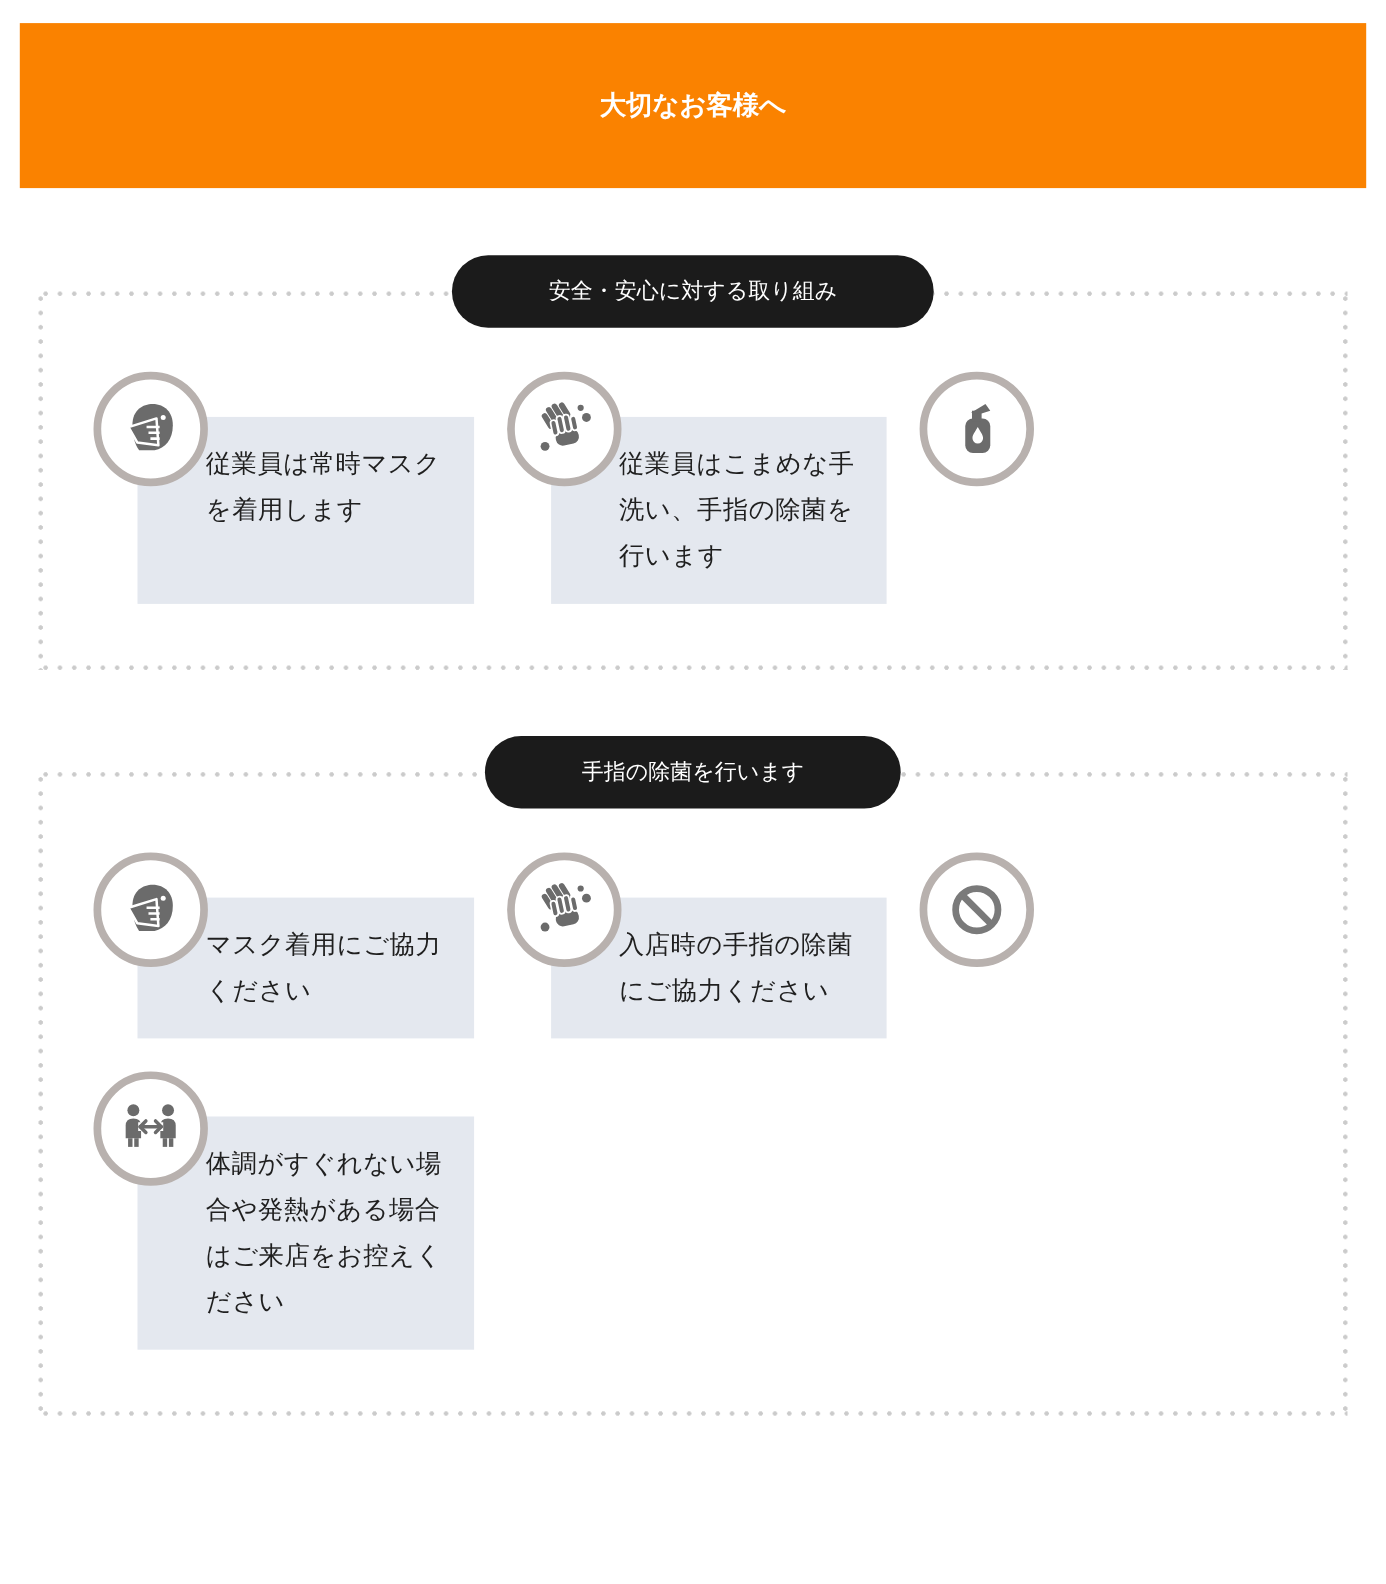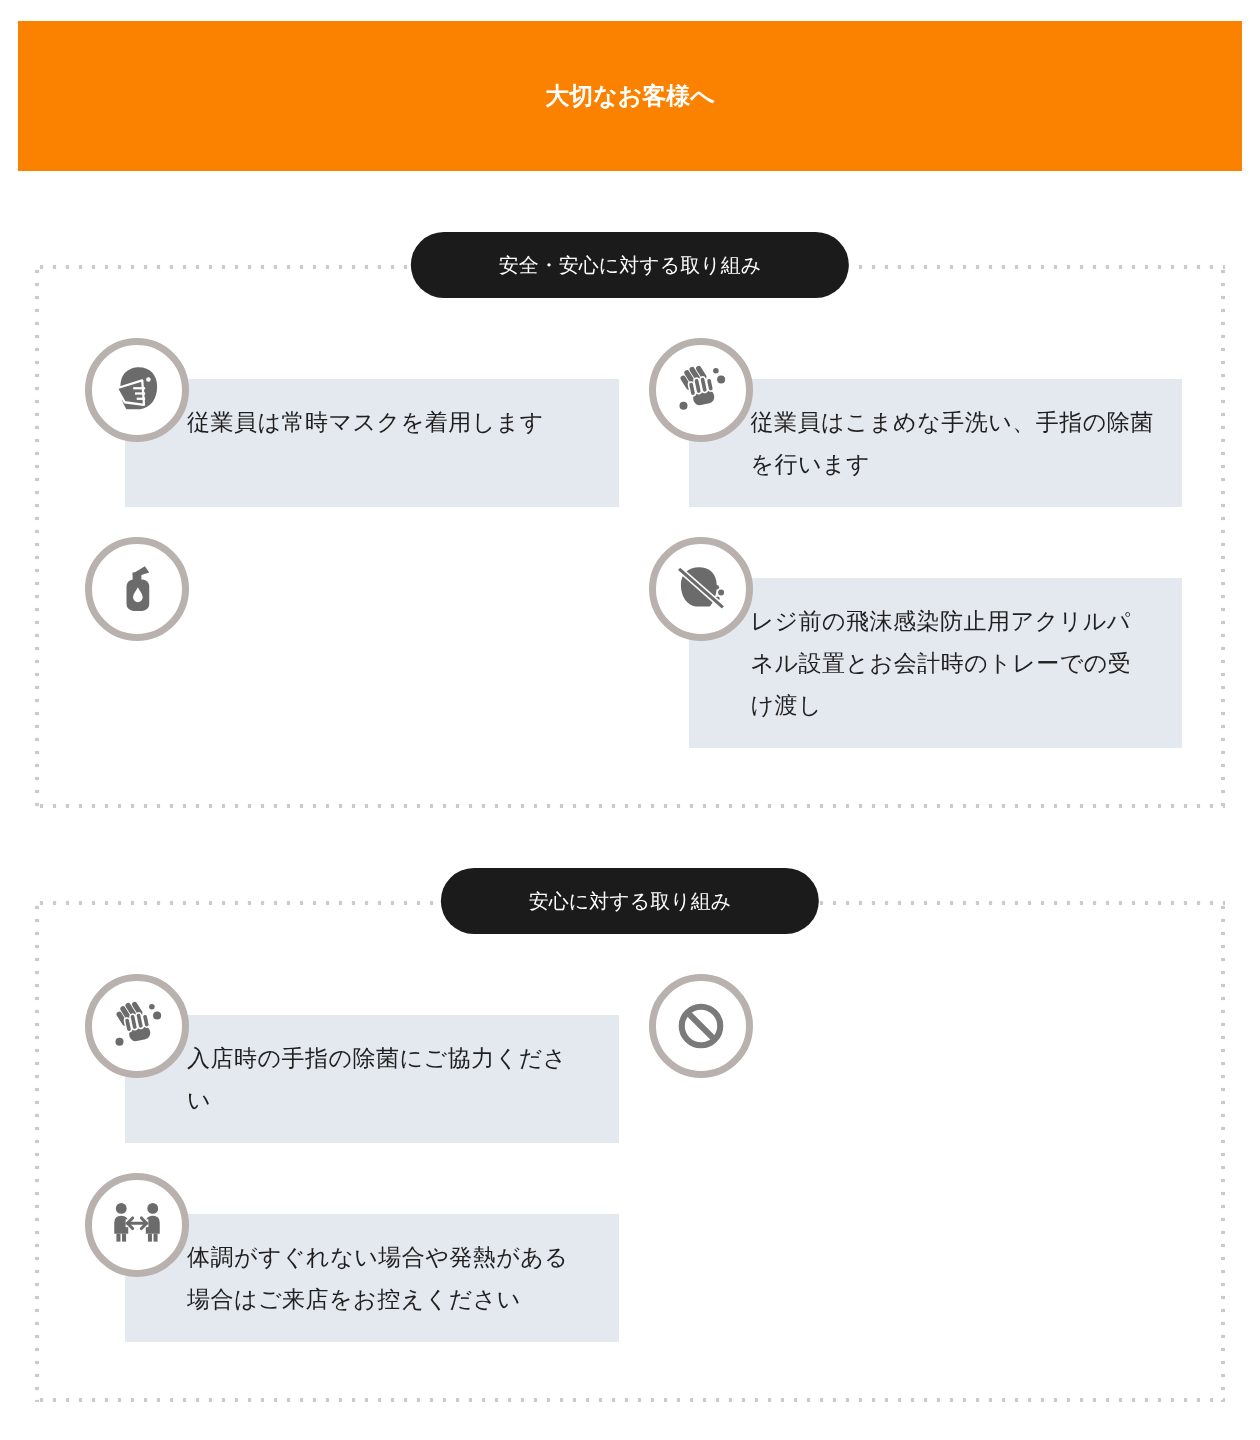--- a/index.html
+++ b/index.html
@@ -54,21 +54,21 @@
     line-height: 1;
     padding: 23px 88px;
     border-radius: 34px;
     white-space: nowrap;
     font-family: Liberation Serif, serif;
   }
 
   
   .items {
     display: grid;
-    grid-template-columns: 1fr 1fr;
+    grid-template-columns: 1fr 1fr 1fr;
     column-gap: 24px;
     row-gap: 44px;
     align-items: stretch;
     gap: 30px;
   }
   .item { position: relative; display: flex; flex-direction: column; }
   .icon-circle {
     position: absolute;
     top: 0; left: 0;
     width: 104px; height: 104px;
@@ -160,46 +160,46 @@
             <g fill="#6b6b6b">
               <rect x="20" y="21" width="26" height="36" rx="8"></rect>
               <rect x="27" y="13" width="10" height="11"></rect>
               <path d="M26 15 L41 6 L46 13 L37 16 Z"></path>
             </g>
             <path fill="#ffffff" d="M33 30 C36 35.5 38.5 38 38.5 41.5 A5.5 5.5 0 0 1 27.5 41.5 C27.5 38 30 35.5 33 30 Z"></path>
           </svg>
         </div>
       </div>
 
-      <div class="item">
-        <div class="icon-circle">
-          <svg viewBox="0 0 64 64" aria-hidden="true">
-            <path fill="#6b6b6b" d="M50 28 C50 13 40 7 30 7 C17 7 9 15 9 27 C9 41 16 50 26 52 L42 52 C47 46 50 38 50 28 Z"></path>
-            <g fill="#6b6b6b">
-              <circle cx="50" cy="30" r="2.6"></circle>
-              <circle cx="55" cy="36" r="3.4"></circle>
-              <circle cx="51" cy="43" r="2.4"></circle>
-            </g>
-            <line x1="7" y1="9" x2="57" y2="53" stroke="#ffffff" stroke-width="7"></line>
-            <line x1="7" y1="9" x2="57" y2="53" stroke="#6b6b6b" stroke-width="3.6"></line>
-          </svg>
-        </div>
-        <div class="textbox">
-          <p>レジ前の飛沫感染防止用アクリルパネル設置とお会計時のトレーでの受け渡し</p>
-        </div>
-      </div>
 
     </div>
   </div>
 
   <div class="section">
-    <div class="pill">安心に対する取り組み</div>
+    <div class="pill">手指の除菌を行います</div>
 
     <div class="items">
 
+      <div class="item">
+        <div class="icon-circle">
+          <svg viewBox="0 0 64 64" aria-hidden="true">
+            <path fill="#6b6b6b" d="M13 28 C13 12 24 6 34 6 C47 6 55 15 55 28 C55 43 47 52 36 54 L20 54 C15 47 13 38 13 28 Z"></path>
+            <path fill="#6b6b6b" stroke="#ffffff" stroke-width="2.6" stroke-linejoin="round" d="M9 30 L38 21 L40 49 L18 46 Z"></path>
+            <g stroke="#ffffff" stroke-width="2.6" stroke-linecap="square">
+              <line x1="29" y1="30" x2="40" y2="30"></line>
+              <line x1="31" y1="36" x2="40" y2="36"></line>
+              <line x1="33" y1="42" x2="40" y2="42"></line>
+            </g>
+            <circle cx="45" cy="20" r="2.6" fill="#ffffff"></circle>
+          </svg>
+        </div>
+        <div class="textbox">
+          <p>マスク着用にご協力ください</p>
+        </div>
+      </div>
 
       <div class="item">
         <div class="icon-circle">
           <svg viewBox="0 0 64 64" aria-hidden="true">
             <g fill="#6b6b6b" transform="rotate(-32 28 26)">
               <rect x="16" y="22" width="26" height="18" rx="8"></rect>
               <rect x="15" y="8" width="6" height="18" rx="3"></rect>
               <rect x="22" y="5" width="6" height="20" rx="3"></rect>
               <rect x="29" y="5" width="6" height="20" rx="3"></rect>
               <rect x="36" y="8" width="6" height="17" rx="3"></rect>

